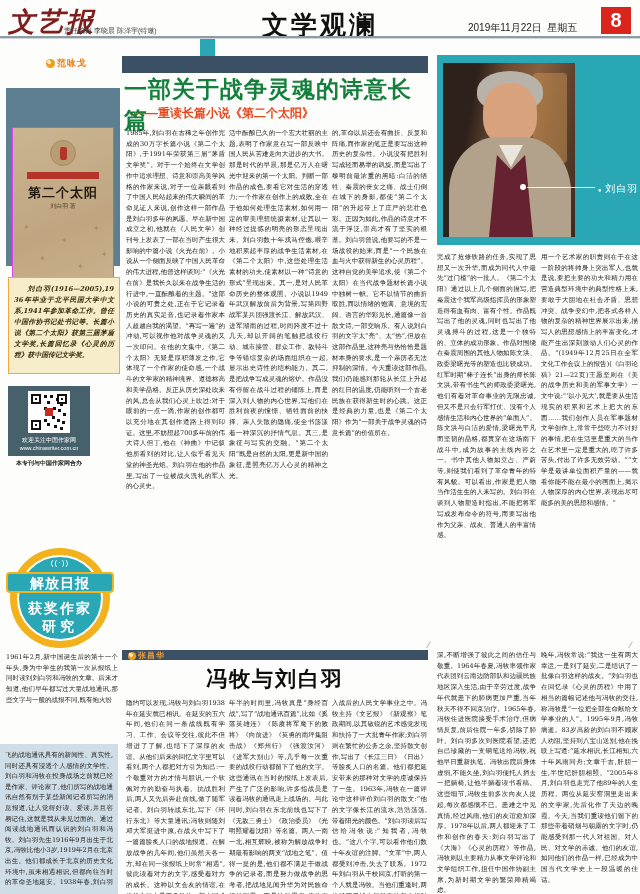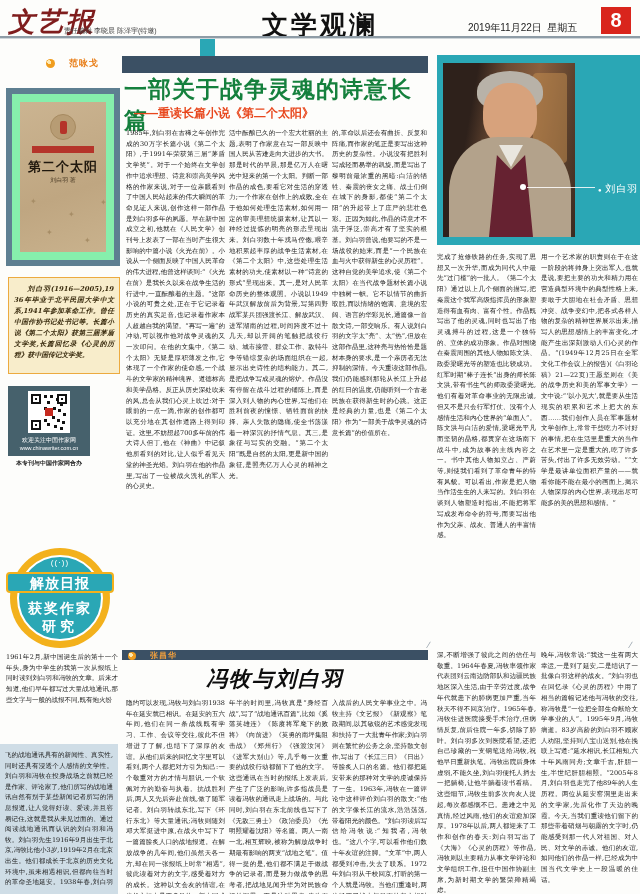--- a/index.html
+++ b/index.html
@@ -13,21 +13,21 @@
   .section-title { left:0; top:8px; width:640px; text-align:center; font-size:26px; font-weight:bold; color:#111; letter-spacing:3px; }
   .date-line { left:468px; top:21px; font-size:10px; color:#222; }
   .page-box { left:601px; top:7px; width:30px; height:27px; background:#d9251c; color:#fff; font-size:20px; font-weight:bold; text-align:center; line-height:27px; }
   .rule-thick { left:0; top:36px; width:640px; height:3px; background:#8e9ca6; border-bottom:1px solid #cfd6da; }
   .cyan-tab { left:200px; top:39px; width:15px; height:17px; background:#2aa7b5; }
 
   
   .navy-bar { background:#3b5064; }
   .col { font-size:6.5px; line-height:10.7px; text-align:justify; color:#1c1c1c; overflow:hidden; font-family:"DejaVu Serif", serif; word-break:break-all; }
   .intro { font-style:italic; color:#111; }
-  .tag { display:flex; align-items:center; gap:14px; }
+  .tag { display:flex; align-items:center; gap:2px; }
   .tag-icon { width:9px; height:9px; border-radius:50%; background:radial-gradient(circle at 35% 35%, #ffe9b0 0 2px, #f09d1e 2px); display:inline-block; }
   .tag-text { font-size:9px; font-weight:bold; color:#e87b12; letter-spacing:1px; }
 
   
   .a1-bar { left:122px; top:56px; width:306px; height:17px; }
   .a1-tag { left:46px; top:57px; }
   .a1-title { left:124px; top:74px; width:304px; font-size:23px; font-weight:bold; color:#15803d; letter-spacing:1px; }
   .a1-subtitle { left:134px; top:105px; width:292px; font-size:12px; font-weight:bold; color:#e8471d; }
   .c-a1-1 { left:126px; top:128px; width:99px; height:513px; }
   .c-a1-2 { left:229px; top:128px; width:99px; height:513px; }
@@ -47,33 +47,33 @@
   .cap-dot { left:520px; top:184px; width:6px; height:6px; border-radius:50%; background:#fff; }
   .cap-line { left:527px; top:187px; width:68px; height:1px; background:rgba(255,255,255,.85); }
   .cap-text { left:598px; top:182px; font-size:10px; color:#fff; letter-spacing:1px; }
   .cap-text::before { content:"● "; font-size:6px; }
 
   
   .a2-bar { left:122px; top:650px; width:306px; height:10px; }
   .a2-tag { left:128px; top:650px;align-items:center; }
   .a2-tag .tag-text { font-size:8px; color:#f3a03c; }
   .a2-tag .tag-icon { width:8px; height:8px; }
-  .a2-title { left:122px; top:665px; width:306px; text-align:center; font-size:21px; font-weight:bold; color:#0d0d0d; letter-spacing:2px;font-style:italic; }
+  .a2-title { left:122px; top:665px; width:306px; text-align:center; font-size:21px; font-weight:bold; color:#0d0d0d; letter-spacing:2px; }
   .c-a2-1 { left:126px; top:698px; width:99px; height:196px; }
   .c-a2-2 { left:229px; top:698px; width:99px; height:196px; }
   .c-a2-3 { left:332px; top:698px; width:95px; height:196px; }
   .c-a2-4 { left:437px; top:650px; width:99px; height:244px; }
   .c-a2-5 { left:541px; top:650px; width:97px; height:244px; }
   .slash { font-size:9px; color:#8a97a1; }
   .slash1 { left:428px; top:640px; }
   .slash2 { left:630px; top:640px; }
 
   
   .cover-frame { left:6px; top:88px; width:114px; height:178px; background:#5e7f91; padding:6px; }
-  .cover-mat { width:100%; height:100%; background:#86efac; padding:8px; }
+  .cover-mat { width:100%; height:100%; background:#d946ef; padding:1px;margin-top:33px; }
   .cover { position:relative; width:100%; height:100%; background:linear-gradient(160deg,#cbb491,#bfa681 60%,#c9b28d); overflow:hidden; }
   .cover-emblem { position:absolute; left:50%; top:12px; transform:translateX(-50%); width:26px; height:26px; border-radius:50%; background:#b79c74; border:1px solid #a68a60; }
   .cover-emblem::after { content:""; position:absolute; left:9px; top:6px; width:7px; height:13px; background:#b5342a; border-radius:2px; }
   .cover-band { position:absolute; left:14%; top:44px; width:72%; height:7px; background:#b5342a; }
   .cover-title { position:absolute; left:0; top:56px; width:100%; text-align:center; font-size:13px; font-weight:bold; color:#20180e; font-family:"DejaVu Serif", serif; letter-spacing:1px; }
   .cover-author { position:absolute; left:0; top:74px; width:100%; text-align:center; font-size:6px; color:#4c3c26; }
   .star { position:absolute; color:#a68d66; font-size:8px; }
 
   .bio-box { left:8px; top:277px; width:112px; height:97px; background:#f8edcb; border:1px solid #ecaa3f; padding:6px 5px; font-size:6.8px; line-height:11px; font-family:"DejaVu Serif", serif; font-style:italic; font-weight:bold; color:#3d2f12; text-align:justify; word-break:break-all; text-indent:2em; overflow:hidden; }
 

